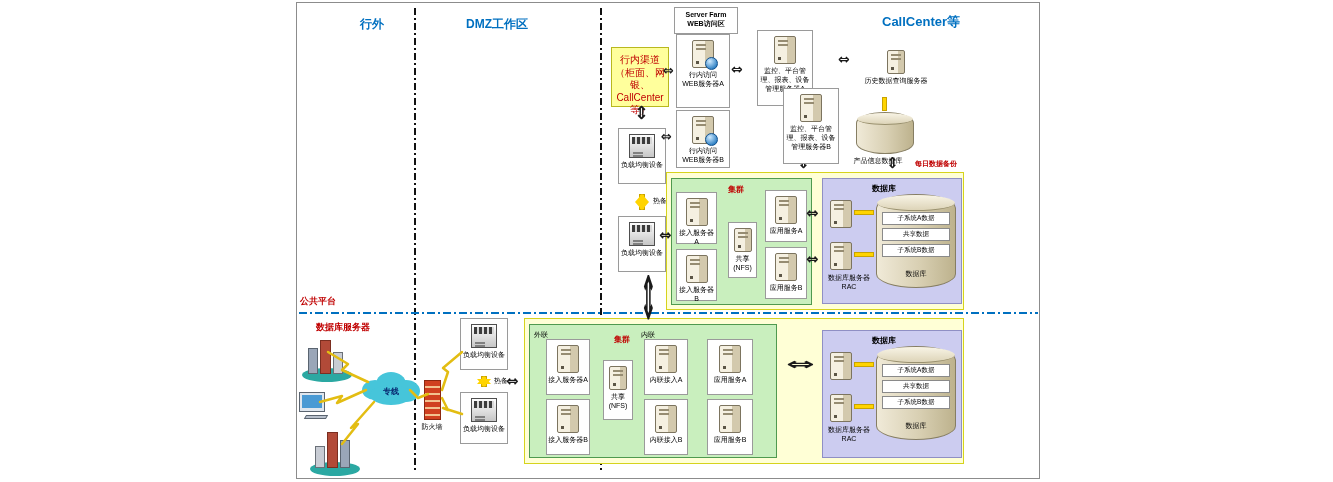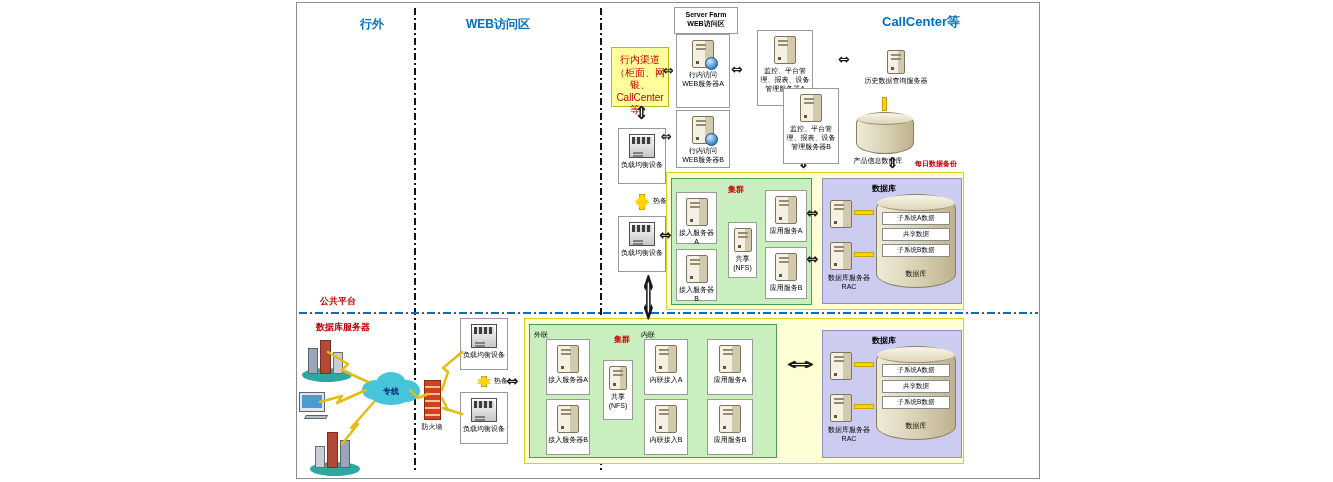--- a/index.html
+++ b/index.html
@@ -56,23 +56,23 @@
 <body>
 
 <div class="canvas">
 
   <div class="frame"></div>
   <div class="vline" style="left:414px"></div>
   <div class="vline" style="left:600px"></div>
   <div class="hline"></div>
 
   <div class="zlabel" style="left:360px;top:16px">行外</div>
-  <div class="zlabel" style="left:466px;top:16px">WEB访问区</div>
+  <div class="zlabel" style="left:466px;top:16px">DMZ工作区</div>
   <div class="zlabel" style="left:882px;top:13px;font-size:13px">CallCenter等</div>
-  <div class="rlabel" style="left:320px;top:295px">公共平台</div>
+  <div class="rlabel" style="left:300px;top:295px">公共平台</div>
   <div class="rlabel" style="left:316px;top:321px">数据库服务器</div>
 
   <div class="wbox" style="left:674px;top:7px;width:64px;height:27px;padding-top:3px;gap:0">
     <div class="lbl" style="font-weight:bold">Server Farm
 WEB访问区</div>
   </div>
 
   <div class="ytitle" style="left:611px;top:47px;width:58px;height:60px">
     <div class="lbl" style="color:#c00000;font-weight:normal;font-size:10px">行内渠道
 （柜面、网银、

